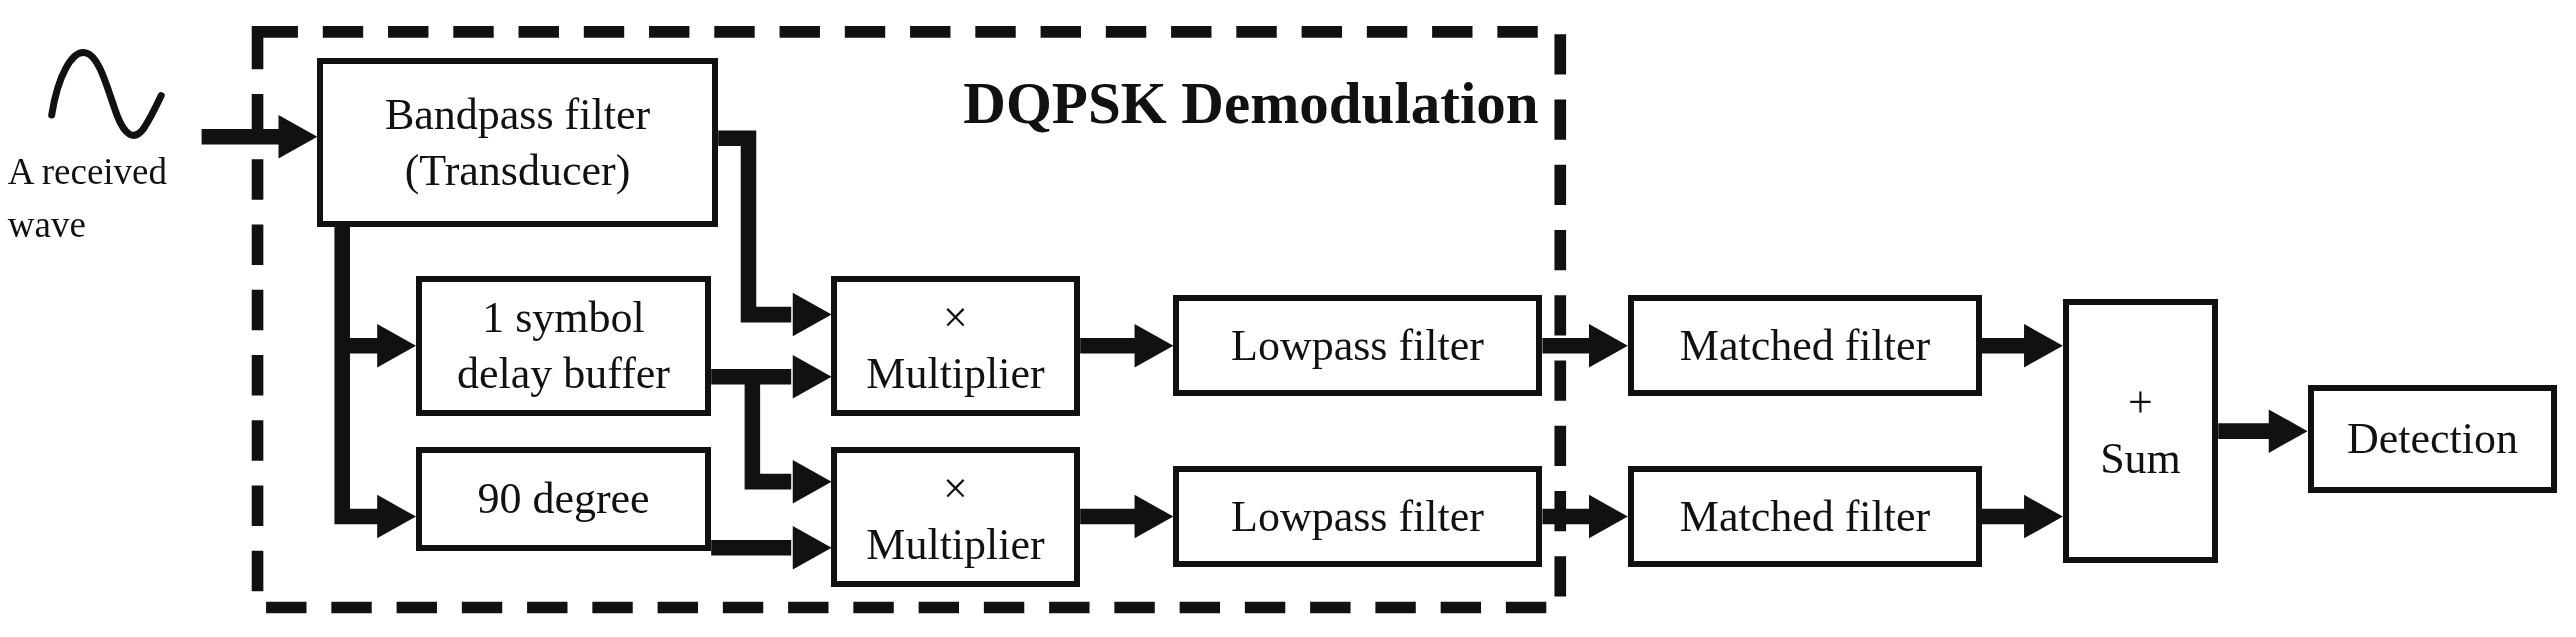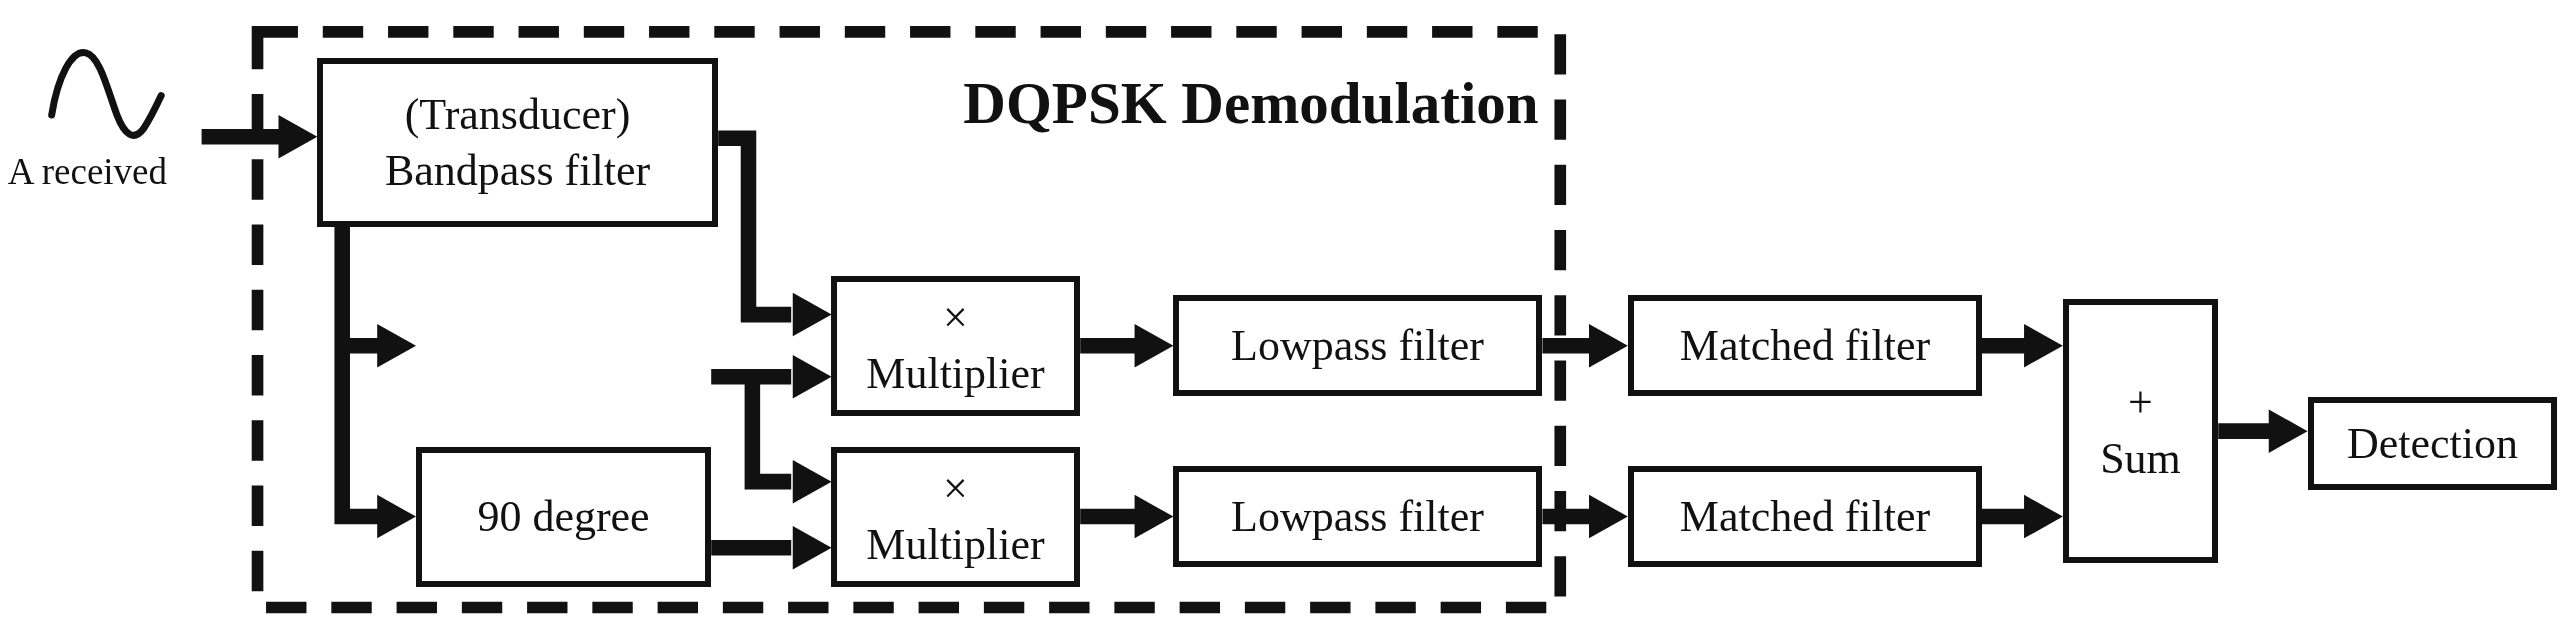--- a/index.html
+++ b/index.html
@@ -93,29 +93,34 @@
     <g>
       <line x1="2855" y1="555" x2="2922" y2="555" class="ink" stroke-width="20"></line>
       <polygon points="2920,527 2920,583 2970,555" class="fill"></polygon>
     </g>
   </svg>
 
   <div class="title">DQPSK Demodulation</div>
 
   <div class="inlabel">
     <span>A received</span>
+    <span>wave</span>
   </div>
 
   <div class="blk" style="left:317px;top:58px;width:401px;height:169px;">
+    <span>Bandpass filter</span>
     <span>(Transducer)</span>
-    <span>Bandpass filter</span>
   </div>
 
+  <div class="blk" style="left:416px;top:276px;width:295px;height:140px;">
+    <span>1 symbol</span>
+    <span>delay buffer</span>
+  </div>
 
-  <div class="blk" style="left:416px;top:447px;width:295px;height:140px;">
+  <div class="blk" style="left:416px;top:447px;width:295px;height:104px;">
     <span>90 degree</span>
   </div>
 
   <div class="blk" style="left:831px;top:276px;width:249px;height:140px;">
     <span>×</span>
     <span>Multiplier</span>
   </div>
 
   <div class="blk" style="left:831px;top:447px;width:249px;height:140px;">
     <span>×</span>
@@ -136,18 +141,18 @@
 
   <div class="blk" style="left:1628px;top:466px;width:354px;height:101px;">
     <span>Matched filter</span>
   </div>
 
   <div class="blk" style="left:2063px;top:299px;width:155px;height:264px;">
     <span>+</span>
     <span>Sum</span>
   </div>
 
-  <div class="blk" style="left:2308px;top:385px;width:249px;height:93px;margin-top:12px;">
+  <div class="blk" style="left:2308px;top:385px;width:249px;height:108px;">
     <span>Detection</span>
   </div>
 
 </div>
 
 
 </body></html>

